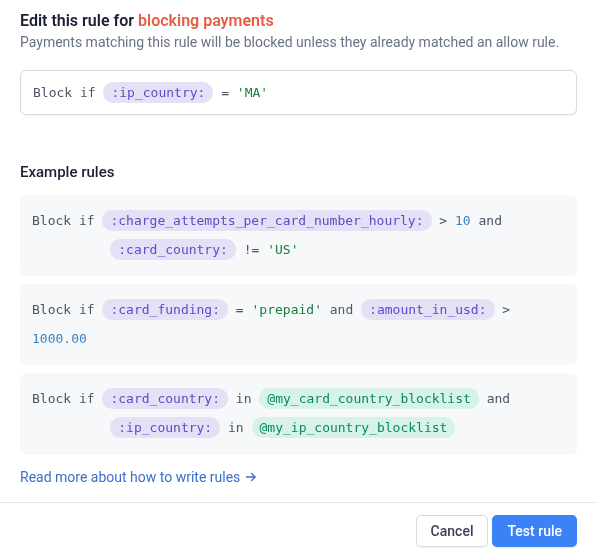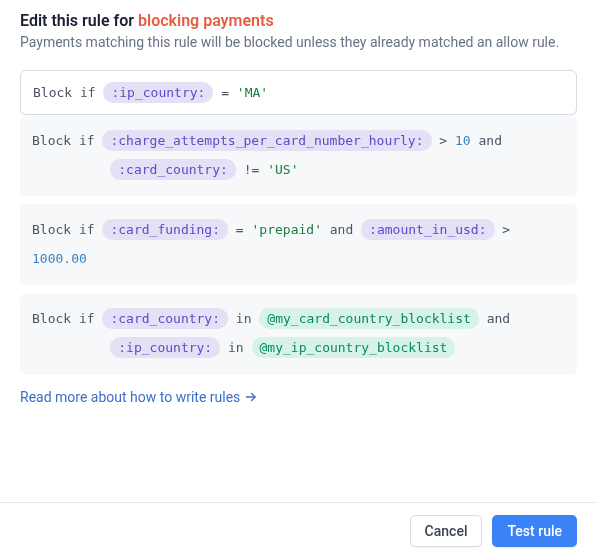--- a/index.html
+++ b/index.html
@@ -71,21 +71,21 @@
     .arrow-icon { display: inline-flex; }
     .footer {
       position: absolute;
       bottom: 0;
       left: 0;
       right: 0;
       border-top: 1px solid #e3e8ee;
       padding: 12px 20px;
       display: flex;
       justify-content: flex-end;
-      gap: 10px;
+      gap: 4px;
       background: #fff;
     }
     .btn {
       font-size: 14px;
       padding: 7px 14px;
       border-radius: 5px;
       font-weight: 500;
       cursor: pointer;
       border: 1px solid transparent;
       font-family: inherit;
@@ -111,20 +111,21 @@
   </div>
   <div class="subtitle">Payments matching this rule will be blocked unless they already matched an allow rule.</div>
 
   <div class="rule-input">
     <span class="kw">Block if</span>
     <span class="token token-attr">:ip_country:</span>
     <span class="op">=</span>
     <span class="str">'MA'</span>
   </div>
 
+  <div class="section-title">Example rules</div>
 
   <div id="examples-container">
       <div class="example-block">
         <div><span class="kw">Block if</span> <span class="token token-attr">:charge_attempts_per_card_number_hourly:</span> <span class="op">&gt;</span> <span class="num">10</span> <span class="kw">and</span> </div>
         <div><span style="white-space: pre;">         </span> <span class="token token-attr">:card_country:</span> <span class="op">!=</span> <span class="str">'US'</span> </div>
       </div>
       <div class="example-block">
         <div><span class="kw">Block if</span> <span class="token token-attr">:card_funding:</span> <span class="op">=</span> <span class="str">'prepaid'</span> <span class="kw">and</span> <span class="token token-attr">:amount_in_usd:</span> <span class="op">&gt;</span> <span class="num">1000.00</span> </div>
       </div>
       <div class="example-block">

